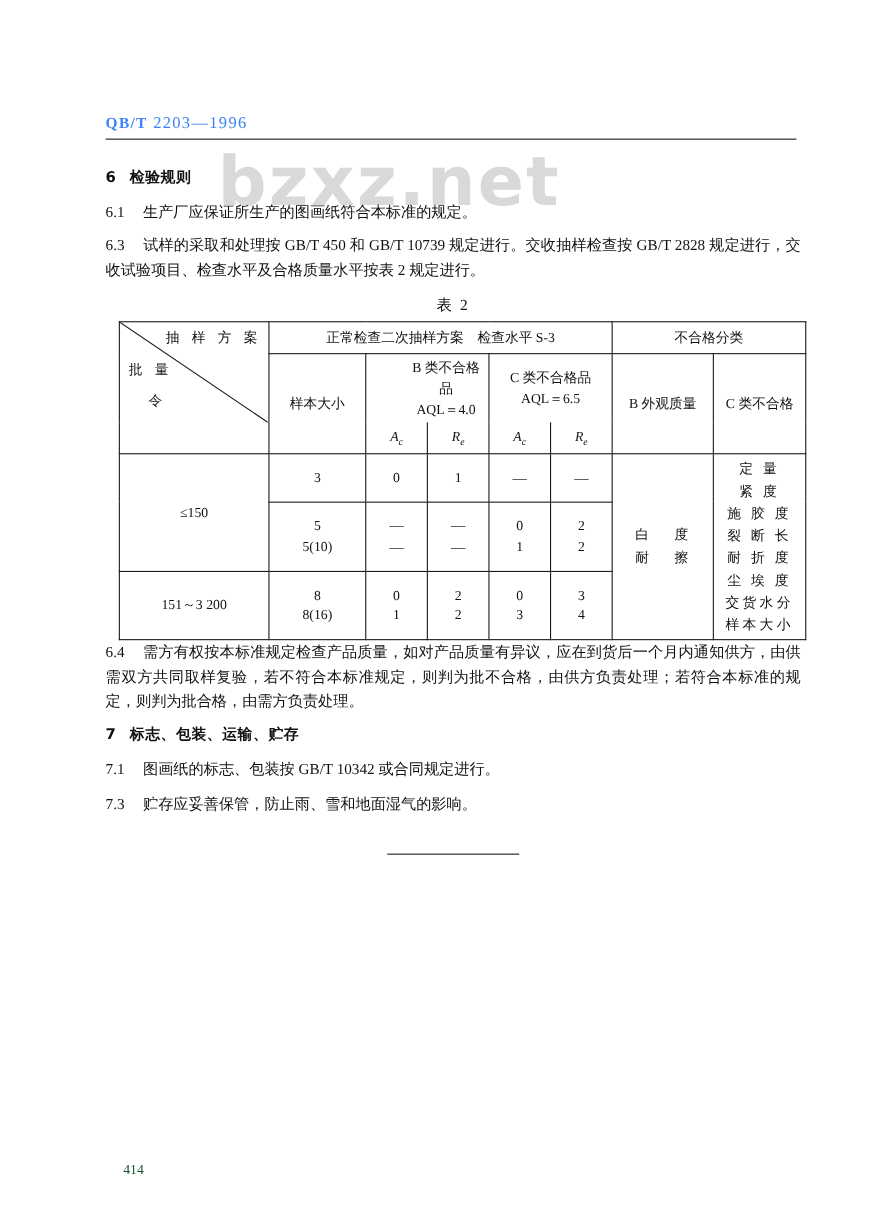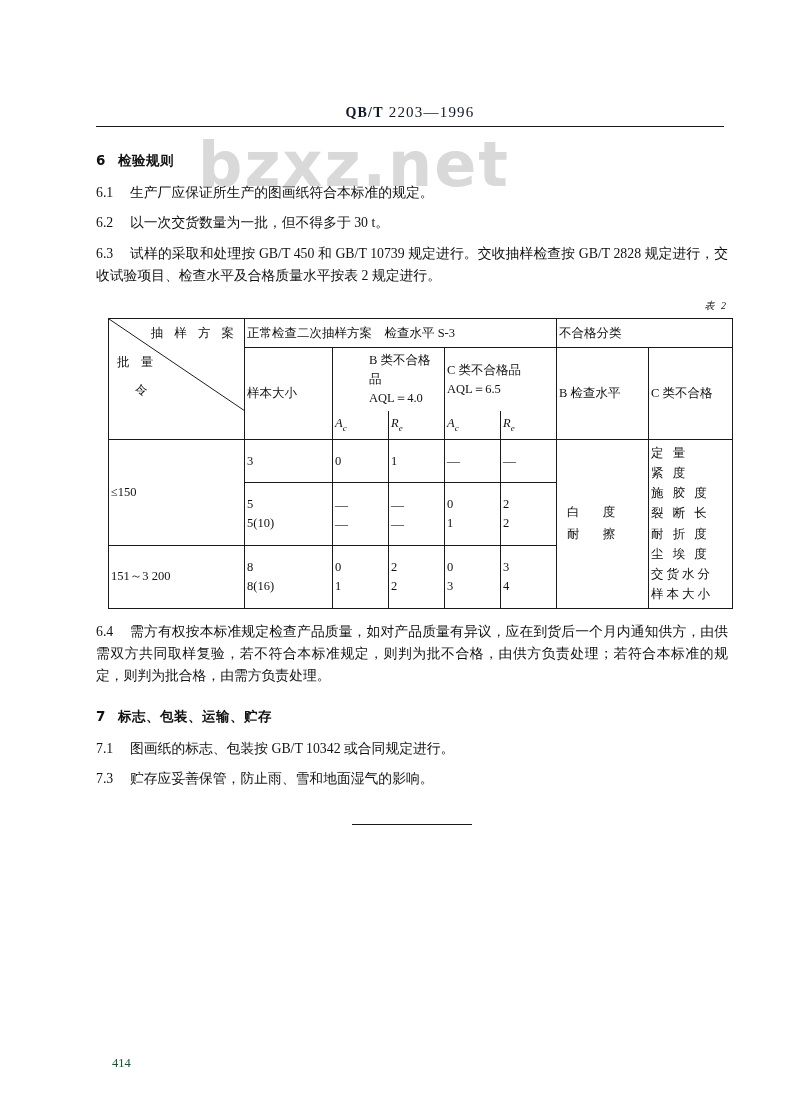--- a/index.html
+++ b/index.html
@@ -38,24 +38,23 @@
 
   
   .doc-header {
     position: absolute;
     left: 96px;
     top: 104px;
     width: 628px;
     z-index: 2;
   }
   .doc-header .std-no {
-    text-align: center;
     font-size: 15px;
     letter-spacing: 1.2px;
-    color: #0f172a;
+    color: #3b82f6;
     padding-bottom: 5px;
   }
   .doc-header .std-no .prefix { font-weight: bold; font-size: 14px; }
   .doc-header .rule {
     border-top: 1.6px solid #1a1a1a;
     width: 100%;
   }
 
   
   .content {
@@ -86,35 +85,35 @@
     font-family: "Liberation Serif", serif;
   }
   .para .hang { display: inline; }
   .sub {
     vertical-align: sub;
     font-size: 9px;
   }
 
   
   .table-caption {
-    text-align: right;
-    font-size: 10px;
+    text-align: center;
+    font-size: 14px;
     margin: 12px 0 5px 0;
     letter-spacing: 2px;
-    font-style: italic;
   }
   table.t2 {
     border-collapse: collapse;
     width: 624px;
     margin: 0 0 0 12px;
     font-size: 12.5px;
     table-layout: fixed;
   }
   table.t2 td {
     border: 1px solid #1a1a1a;
+    text-align: center;
     vertical-align: middle;
     padding: 3px 2px;
     line-height: 1.5;
     height: 22px;
   }
   td.diag {
     position: relative;
     height: 92px;
     padding: 0;
   }
@@ -193,23 +192,20 @@
   <div class="content">
 
     <div class="clause-head">
       <span class="num">6</span><span>检验规则</span>
     </div>
 
     <p class="para">
       <span class="num">6.1</span><span class="hang">生产厂应保证所生产的图画纸符合本标准的规定。</span>
     </p>
 
-    <p class="para">
-      <span class="num">6.2</span><span class="hang">以一次交货数量为一批，但不得多于 30 t。</span>
-    </p>
 
     <p class="para">
       <span class="num">6.3</span><span class="hang">试样的采取和处理按 GB/T 450 和 GB/T 10739 规定进行。交收抽样检查按 GB/T 2828 规定进行，交收试验项目、检查水平及合格质量水平按表 2 规定进行。</span>
     </p>
 
     <div class="table-caption">表 2</div>
 
     <table class="t2">
       <colgroup>
         <col style="width:136px">
@@ -239,21 +235,21 @@
         <tr>
           <td rowspan="2">样本大小</td>
           <td colspan="2" style="border-bottom:none;padding-left:36px;">
             <div>B 类不合格品</div>
             <div>AQL＝4.0</div>
           </td>
           <td colspan="2" style="border-bottom:none;">
             <div>C 类不合格品</div>
             <div>AQL＝6.5</div>
           </td>
-          <td rowspan="2">B 检查水平</td>
+          <td rowspan="2">B 外观质量</td>
           <td rowspan="2">C 类不合格</td>
         </tr>
 
         <tr>
           <td style="border-top:none;">
             <i><span>A</span><span class="sub">c</span></i>
           </td>
           <td style="border-top:none;">
             <i><span>R</span><span class="sub">e</span></i>
           </td>
@@ -330,25 +326,25 @@
             <div>3</div>
           </td>
           <td>
             <div>3</div>
             <div>4</div>
           </td>
         </tr>
       </tbody>
     </table>
 
-    <p class="para" style="margin-top:12px;">
+    <p class="para" style="">
       <span class="num">6.4</span><span class="hang">需方有权按本标准规定检查产品质量，如对产品质量有异议，应在到货后一个月内通知供方，由供需双方共同取样复验，若不符合本标准规定，则判为批不合格，由供方负责处理；若符合本标准的规定，则判为批合格，由需方负责处理。</span>
     </p>
 
-    <div class="clause-head" style="margin-top:20px;">
+    <div class="clause-head" style="margin-top:10px;">
       <span class="num">7</span><span>标志、包装、运输、贮存</span>
     </div>
 
     <p class="para">
       <span class="num">7.1</span><span class="hang">图画纸的标志、包装按 GB/T 10342 或合同规定进行。</span>
     </p>
 
 
     <p class="para">
       <span class="num">7.3</span><span class="hang">贮存应妥善保管，防止雨、雪和地面湿气的影响。</span>

